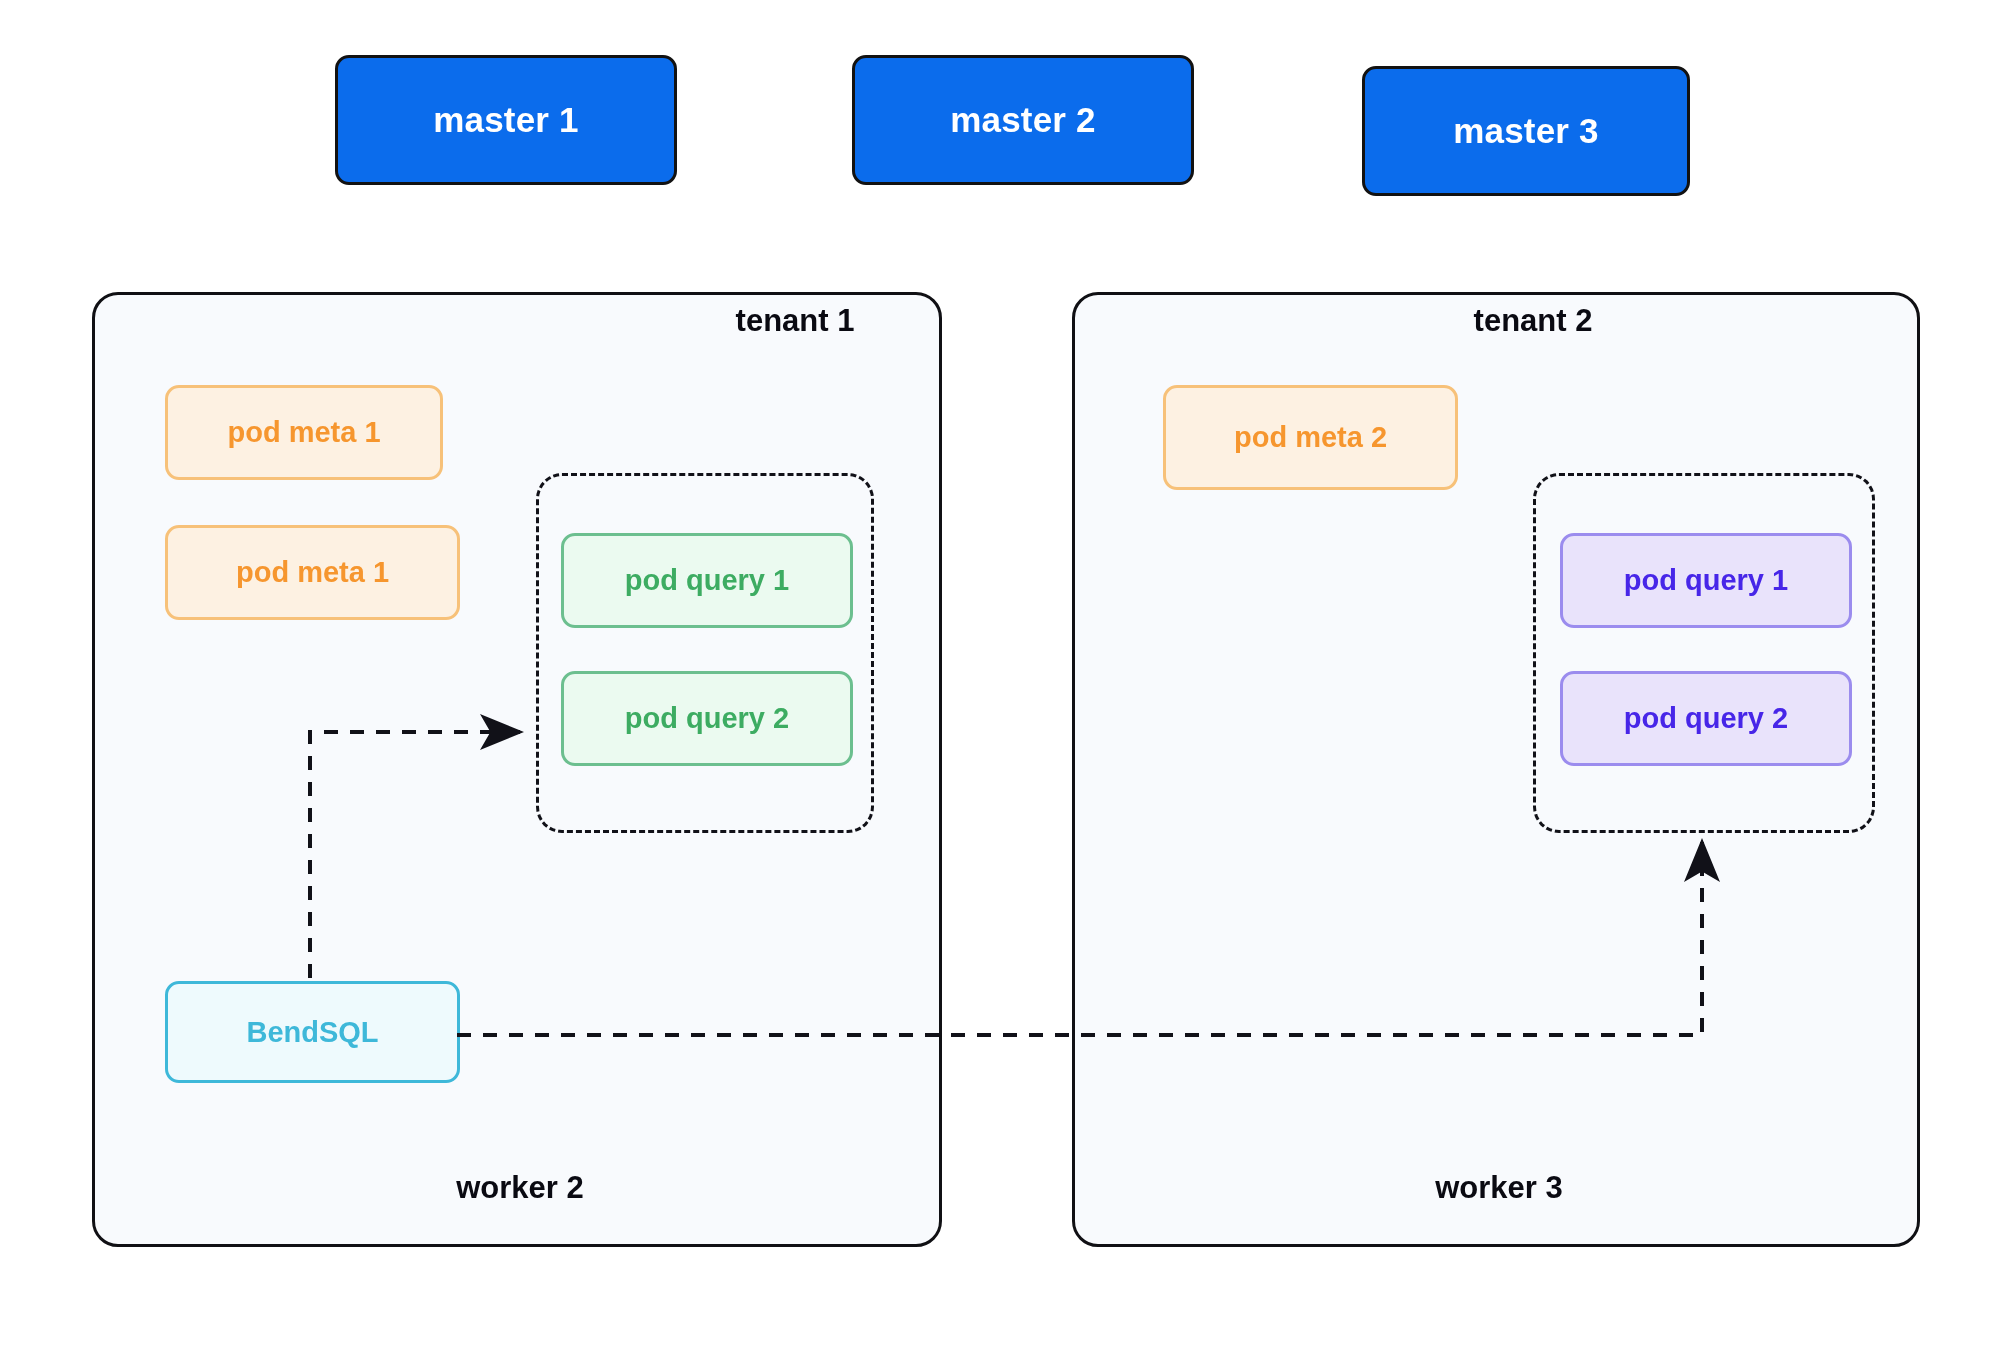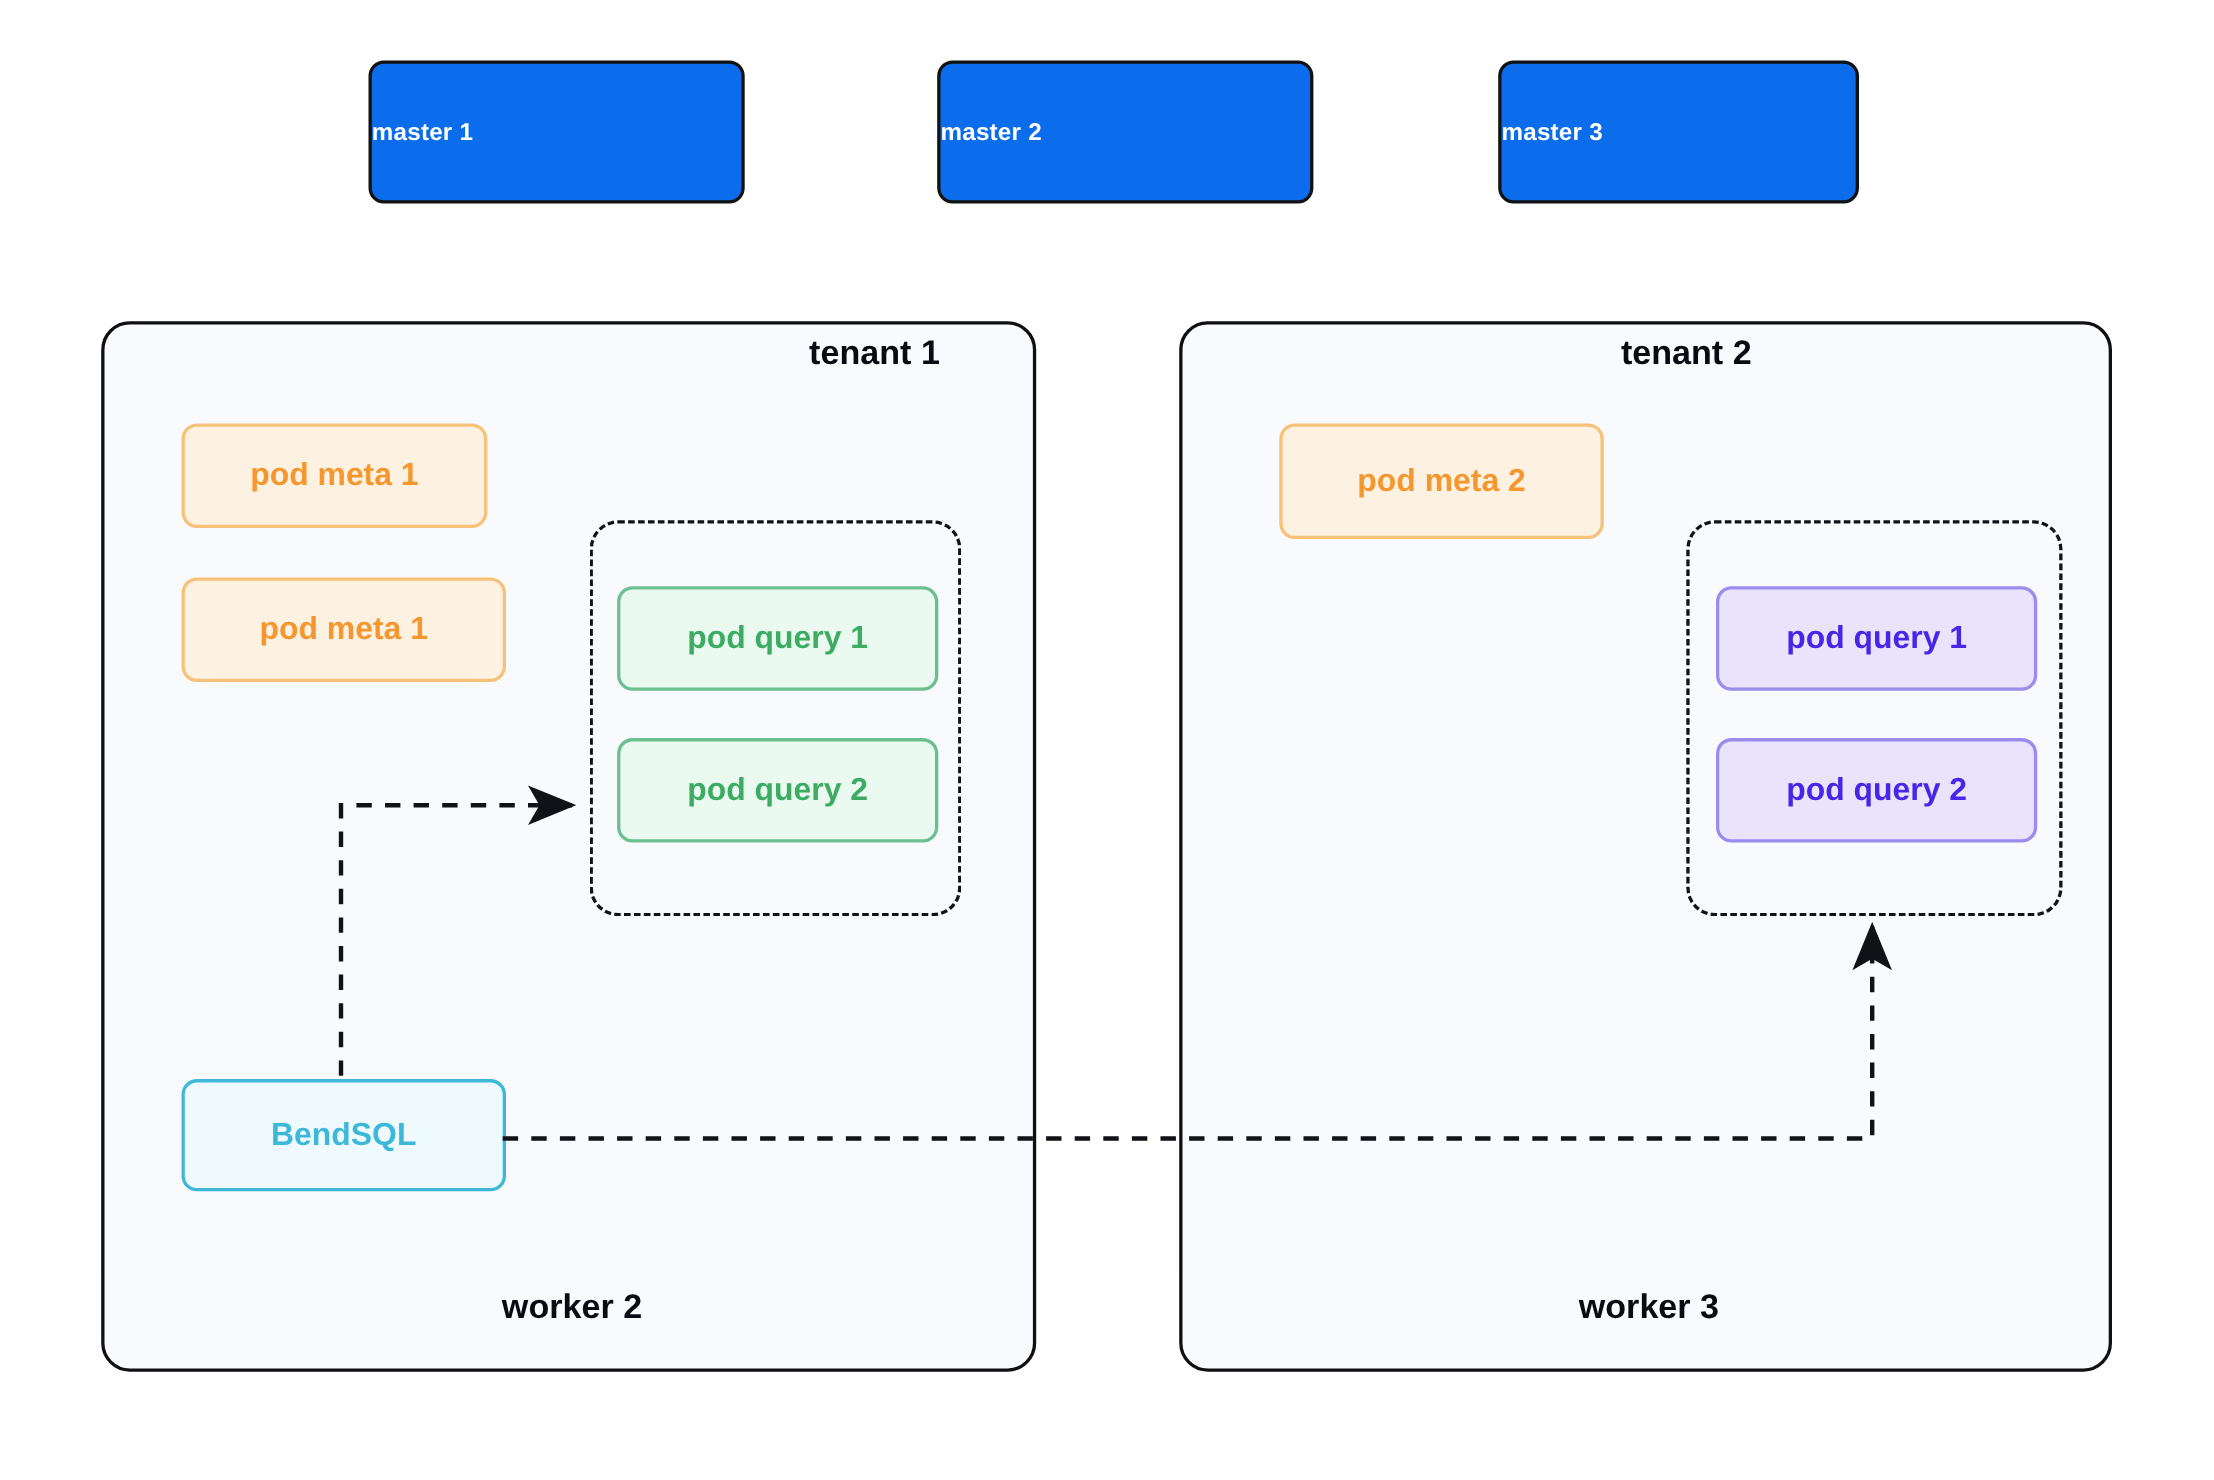--- a/index.html
+++ b/index.html
@@ -18,25 +18,25 @@
     overflow: hidden;
   }
   .abs { position: absolute; box-sizing: border-box; }
 
   
   .master {
     background: #0B6CEC;
     border: 3px solid #121212;
     border-radius: 14px;
     color: #ffffff;
-    font-size: 22px;
-    font-weight: bold;
-    display: flex;
-    align-items: center;
-    justify-content: flex-start;
+    font-size: 35px;
+    font-weight: bold;
+    display: flex;
+    align-items: center;
+    justify-content: center;
     letter-spacing: 0.2px;
   }
 
   
   .worker {
     background: #F8FAFD;
     border: 3px solid #101014;
     border-radius: 26px;
   }
   .worker-label {
@@ -128,21 +128,21 @@
 <div id="canvas">
 
   <div class="abs master" style="left:335px; top:55px; width:342px; height:130px;">
     <span>master 1</span>
   </div>
 
   <div class="abs master" style="left:852px; top:55px; width:342px; height:130px;">
     <span>master 2</span>
   </div>
 
-  <div class="abs master" style="left:1362px; top:55px; width:328px; height:130px;">
+  <div class="abs master" style="left:1362px; top:66px; width:328px; height:130px;">
     <span>master 3</span>
   </div>
 
   <div class="abs worker" style="left:92px; top:292px; width:850px; height:955px;">
 
     <div class="abs pod-meta" style="left:70px; top:90px; width:278px; height:95px;">
       <span>pod meta 1</span>
     </div>
 
     <div class="abs pod-meta" style="left:70px; top:230px; width:295px; height:95px;">

